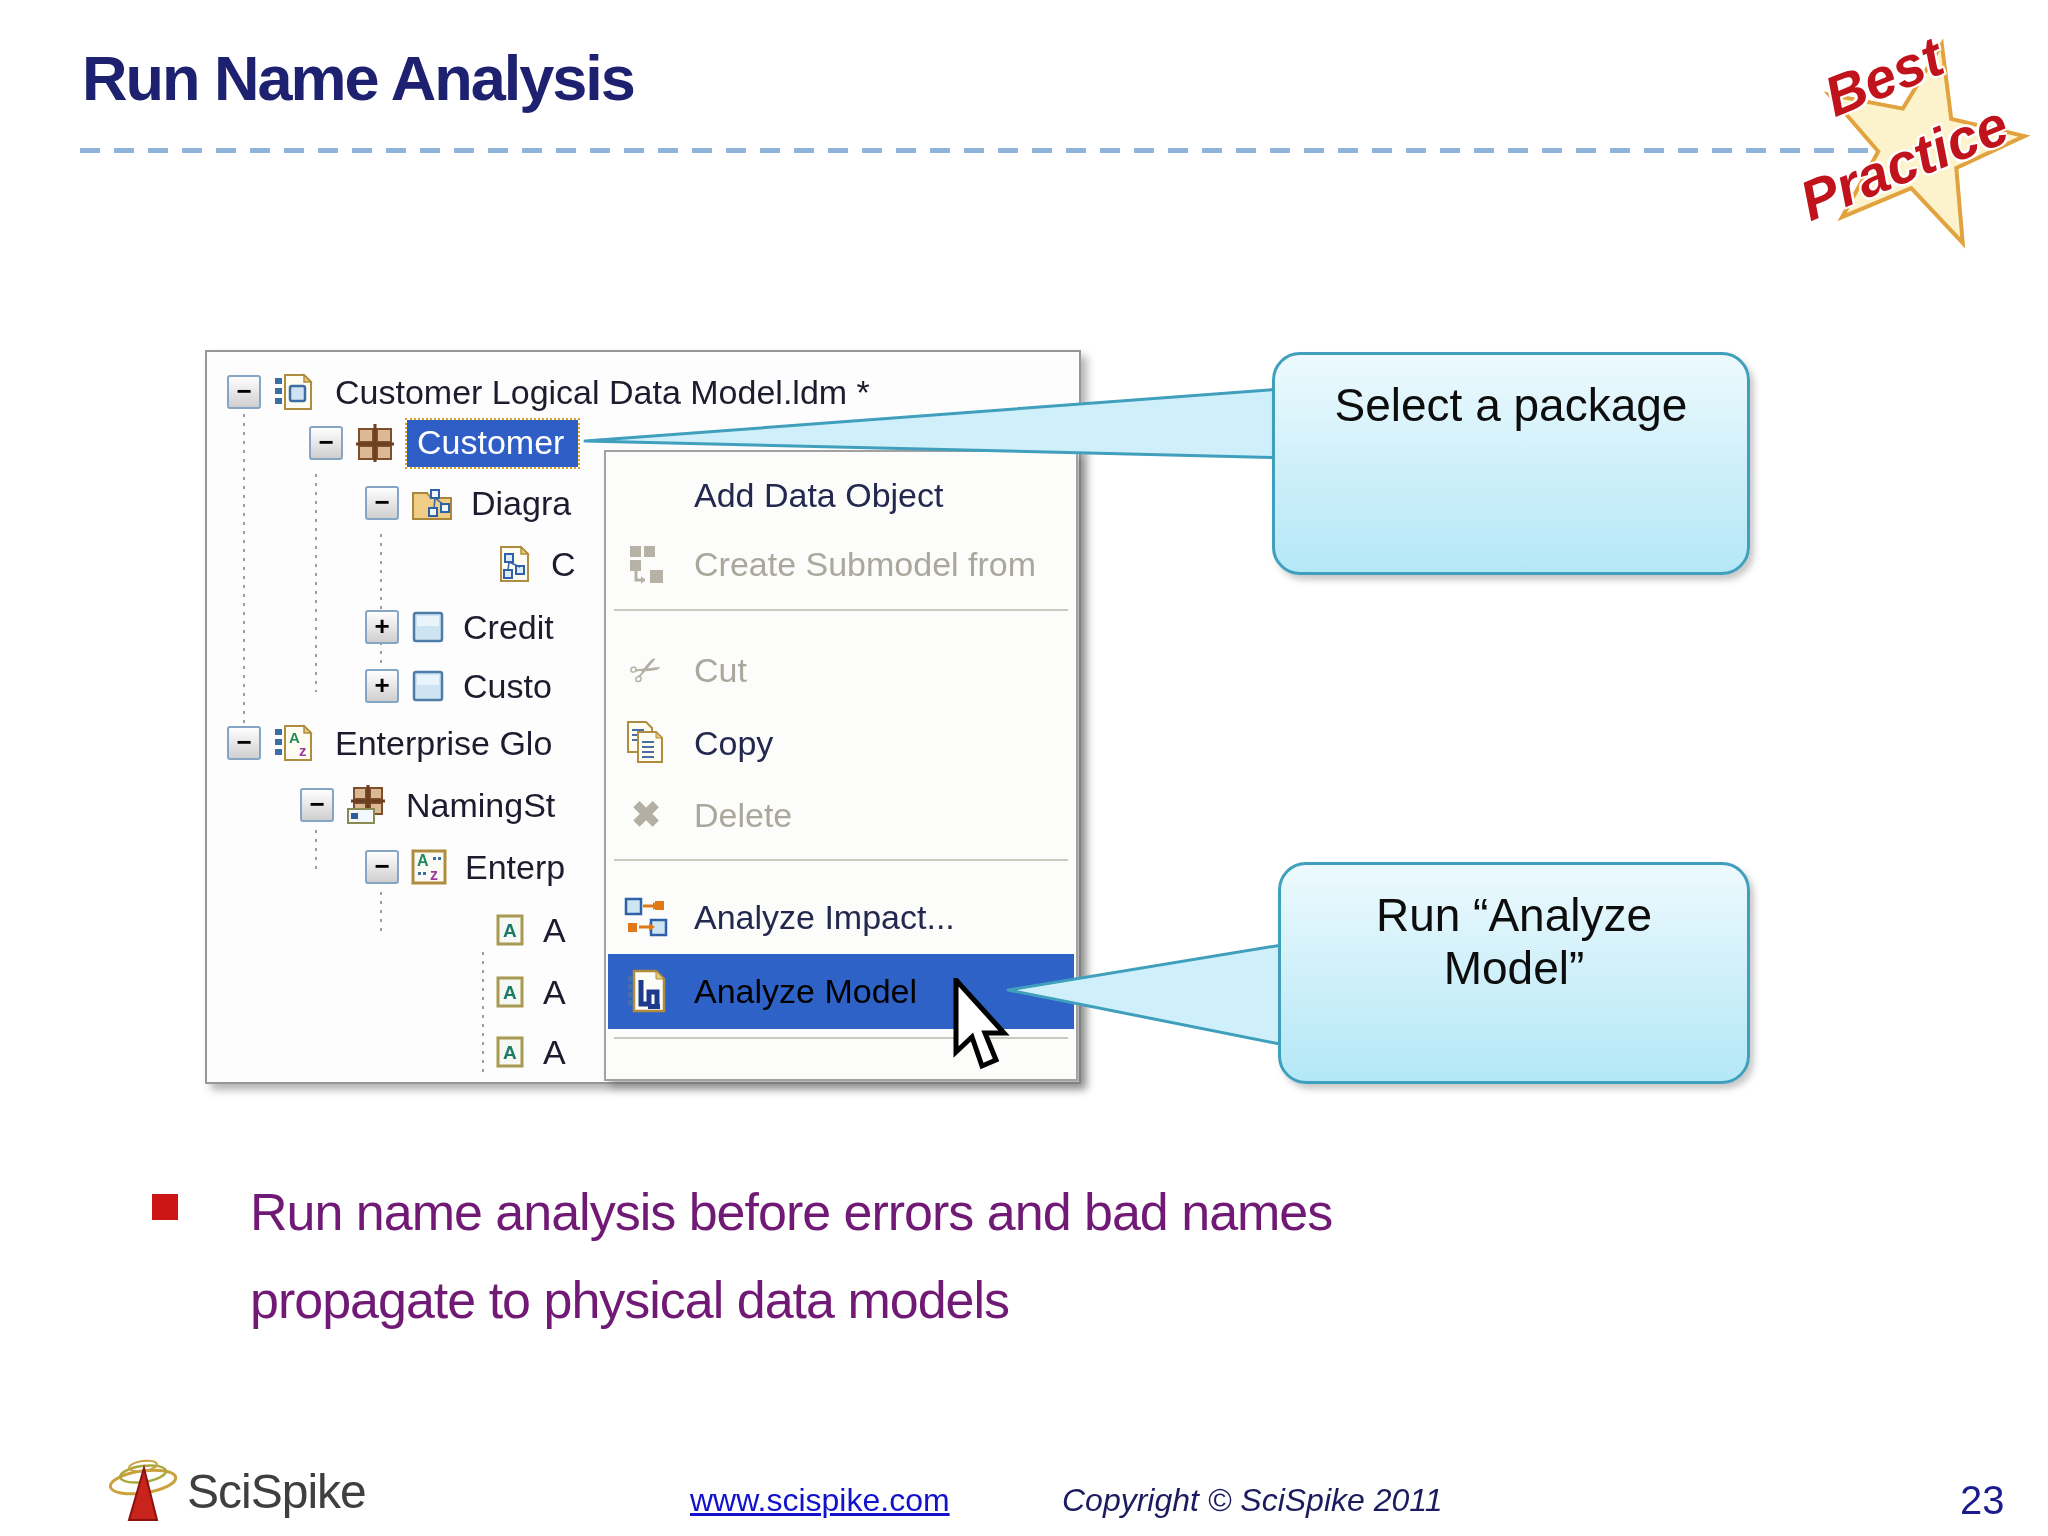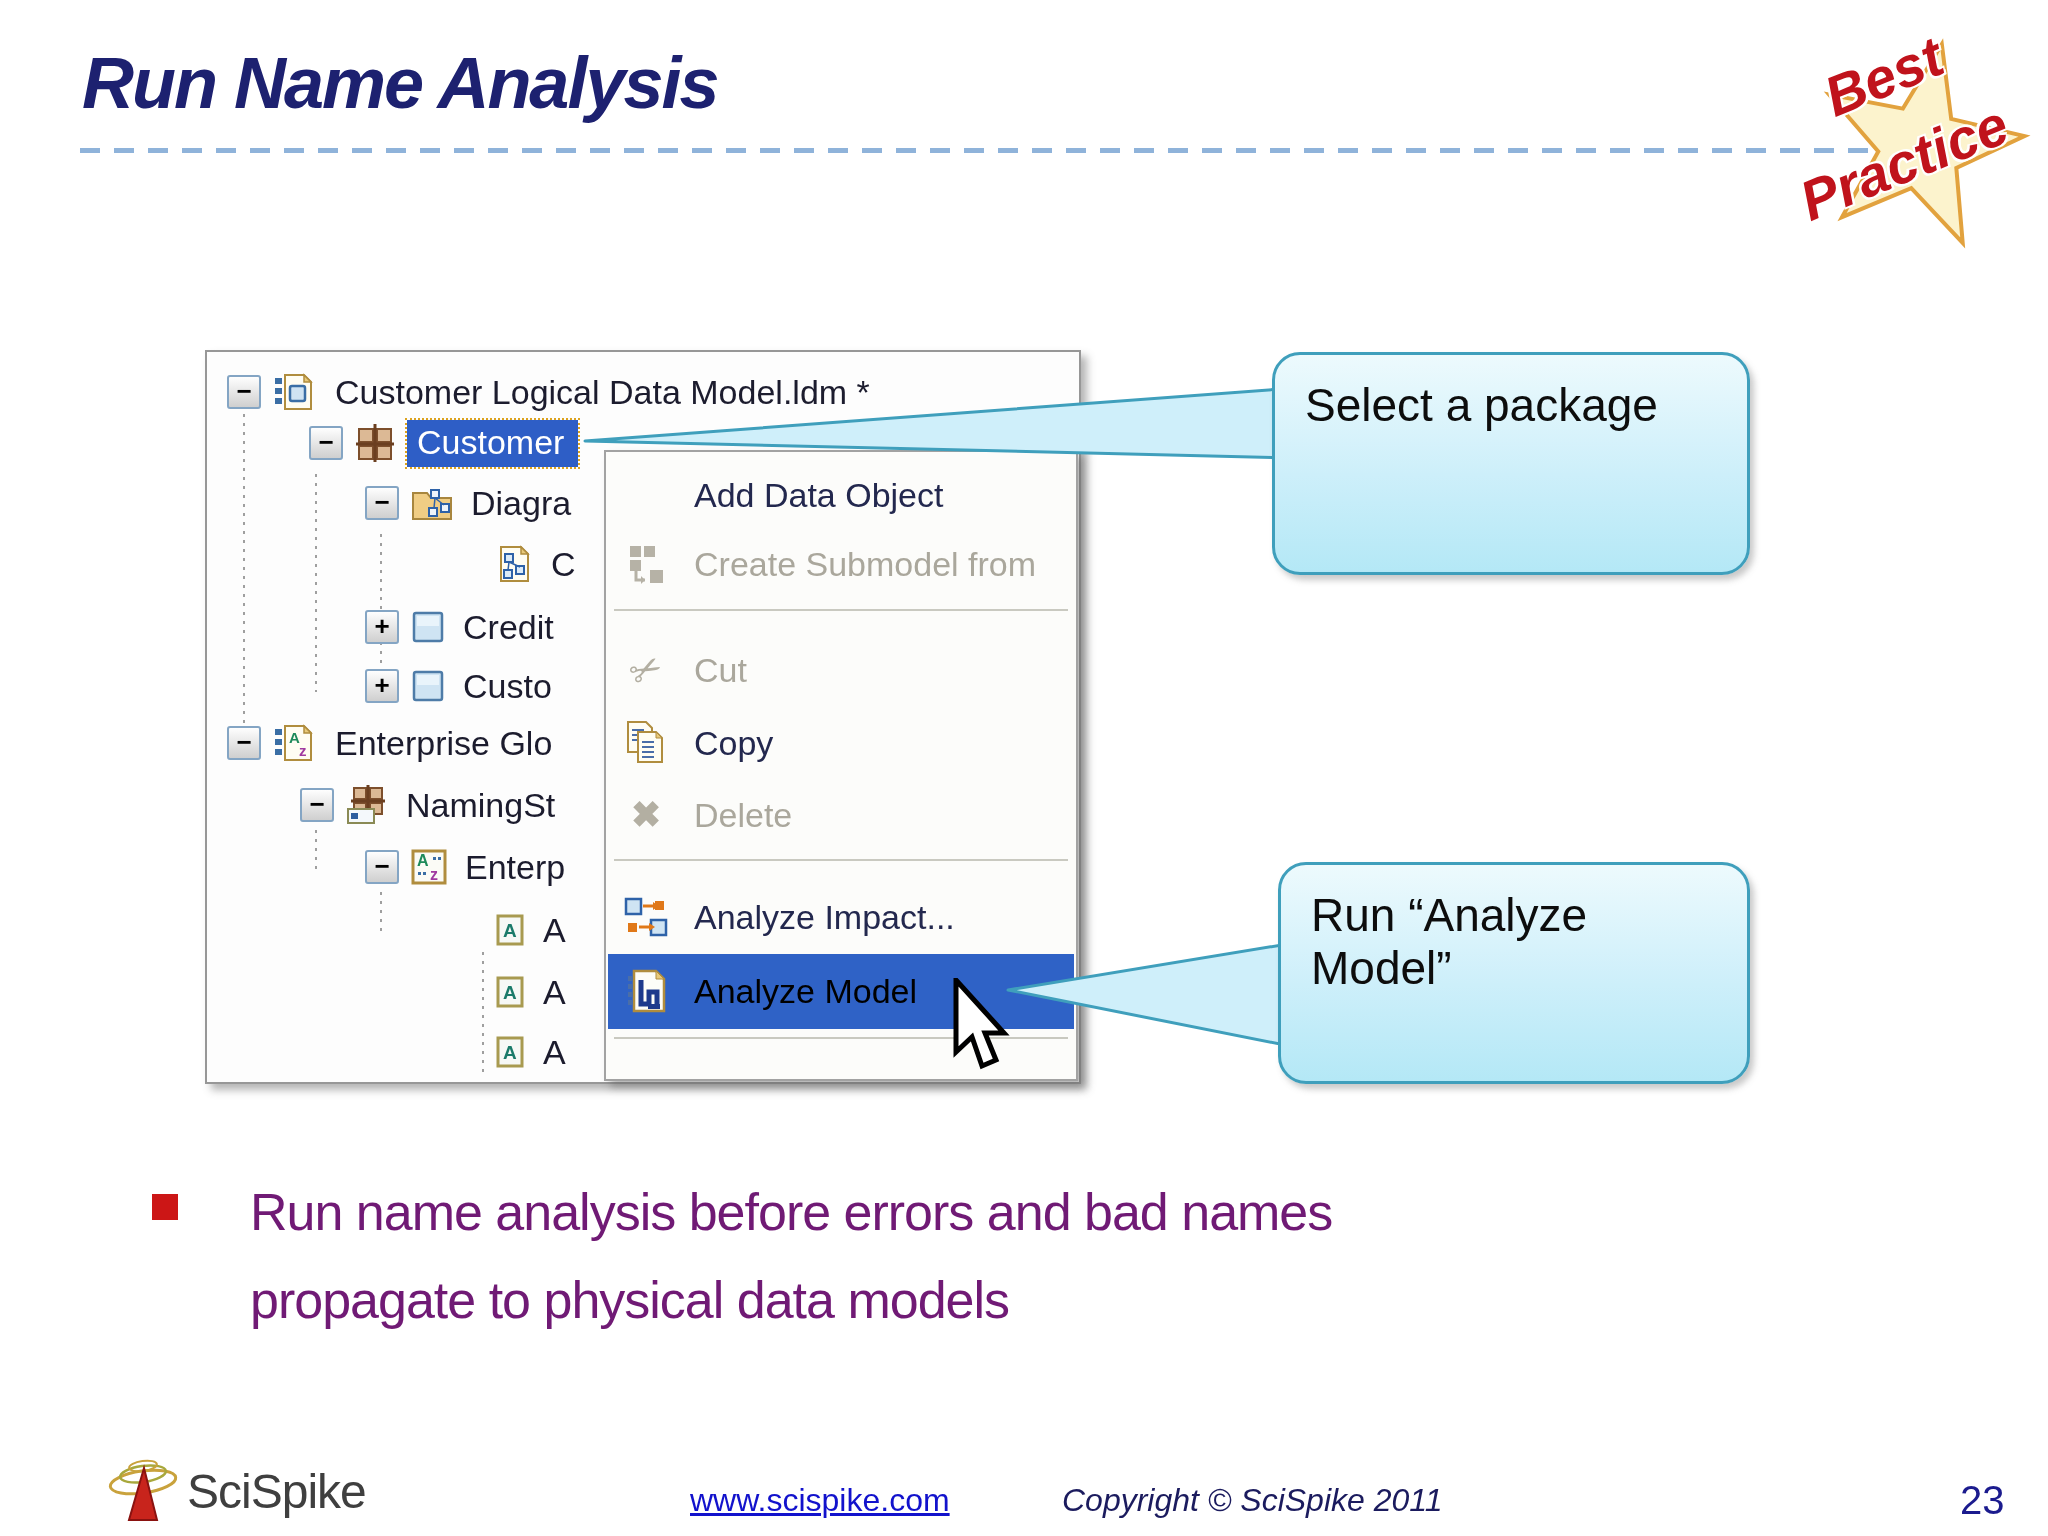--- a/index.html
+++ b/index.html
@@ -1,21 +1,21 @@
 <!DOCTYPE html>
 <html><head>
 <meta charset="utf-8">
 <style>
   html,body{margin:0;padding:0;background:#ffffff;}
   .slide{position:relative;width:2048px;height:1536px;background:#ffffff;overflow:hidden;
          font-family:"Liberation Sans", sans-serif;}
 
   
-  .title{position:absolute;left:82px;top:42px;font-size:72px;font-weight:bold;
-         color:#1d2170;letter-spacing:-2px;font-style:italic;}
+  .title{position:absolute;left:82px;top:42px;font-size:63px;font-weight:bold;
+         color:#1d2170;letter-spacing:-2px;}
   .rule{position:absolute;left:80px;top:148px;width:1850px;height:5px;
         background:repeating-linear-gradient(90deg,#8fb3da 0 20px,transparent 20px 34px);z-index:1;}
 
   
   .badge{position:absolute;left:1795px;top:22px;width:253px;height:245px;z-index:2;}
   .badge svg{position:absolute;left:0;top:0;}
   .badge-t{position:absolute;font-size:56px;font-weight:bold;font-style:italic;color:#c0131c;
            transform:rotate(-22deg);white-space:nowrap;
            text-shadow:2px 2px 0 #fff,-2px -2px 0 #fff,2px -2px 0 #fff,-2px 2px 0 #fff;}
   .badge-t1{left:28px;top:22px;}
@@ -46,21 +46,21 @@
   .mlabel{margin-left:20px;}
   .msep{position:absolute;left:8px;right:8px;height:2px;background:#c9c9c0;}
   .glyph-cut{font-size:38px;color:#b3afa2;transform:rotate(-28deg);}
   .glyph-x{font-size:36px;font-weight:bold;color:#b3afa2;}
 
   
   .tails{position:absolute;left:0;top:0;z-index:4;pointer-events:none;}
   .callout{position:absolute;border:3px solid #3f9fbc;border-radius:28px;
            background:linear-gradient(180deg,#edfafd 0%,#cdeffa 55%,#b4e8f6 100%);
            box-shadow:4px 5px 6px rgba(100,100,100,.35);z-index:5;
-           font-size:46px;color:#0d0d0d;padding:24px 30px;box-sizing:border-box;line-height:1.16;}
+           font-size:46px;color:#0d0d0d;padding:24px 30px;box-sizing:border-box;line-height:1.16;text-align:center;}
   .co1{left:1272px;top:352px;width:478px;height:223px;}
   .co2{left:1278px;top:862px;width:472px;height:222px;}
 
   .cursor{position:absolute;left:948px;top:978px;z-index:6;}
 
   
   .bullet-sq{position:absolute;left:152px;top:1194px;width:26px;height:26px;background:#cc1616;}
   .bullet-tx{position:absolute;left:250px;top:1168px;width:1270px;font-size:52px;color:#701a75;
              line-height:88px;letter-spacing:-1px;}
 

